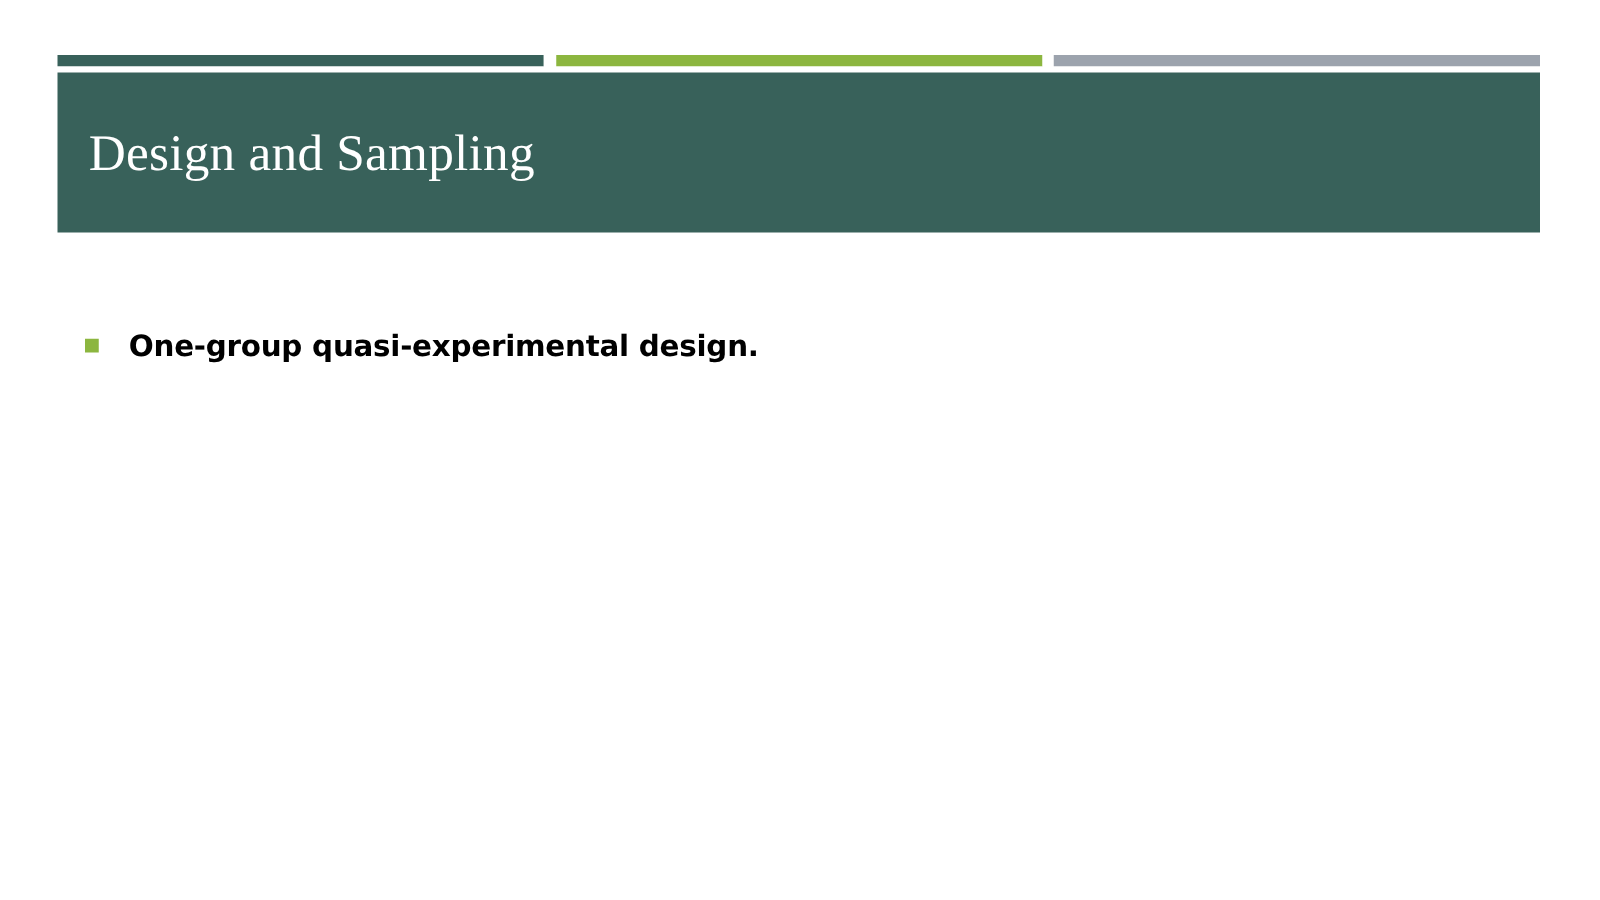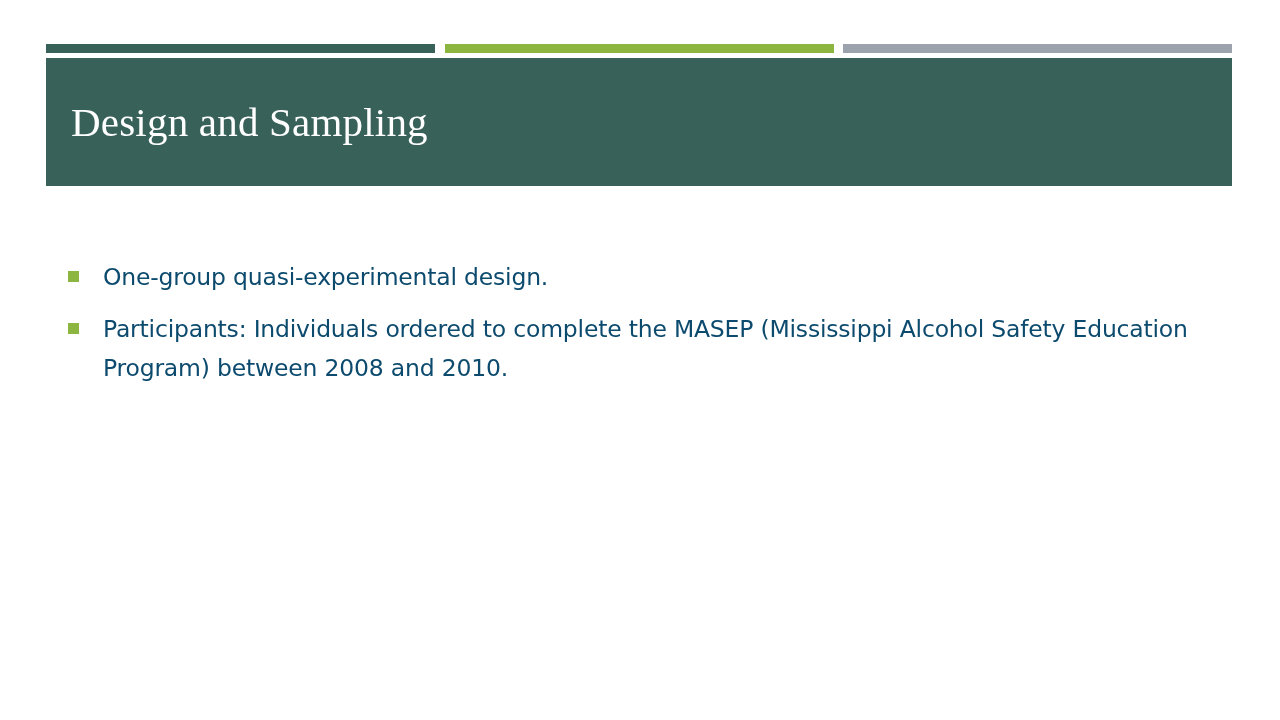--- a/index.html
+++ b/index.html
@@ -71,25 +71,25 @@
   .bullet-marker {
     flex: 0 0 auto;
     width: 11px;
     height: 11px;
     background: #8CB63F;
     margin-top: 13px;
     margin-right: 24px;
   }
   .bullet-text {
     flex: 1 1 auto;
-    color: #0c4a6e;
+    color: #000000;
     font-family: "DejaVu Sans", "Liberation Sans", sans-serif;
     font-size: 23.5px;
     line-height: 39px;
-    font-weight: 400;
+    font-weight: 700;
     letter-spacing: -0.2px;
   }
 </style>
 </head>
 <body>
 
 <div class="accent-strip">
   <div class="accent-seg dark"></div>
   <div class="accent-seg gap"></div>
   <div class="accent-seg green"></div>
@@ -102,21 +102,17 @@
 </div>
 
 <div class="body-list">
 
   <div class="bullet-row">
     <span class="bullet-marker"></span>
     <span class="bullet-text">One-group quasi-experimental design.</span>
   </div>
 
 
-  <div class="bullet-row">
-    <span class="bullet-marker"></span>
-    <span class="bullet-text">Participants: Individuals ordered to complete the MASEP (Mississippi Alcohol Safety Education Program) between 2008 and 2010.</span>
-  </div>
 
 
 
 
 </div>
 
 </body></html>

